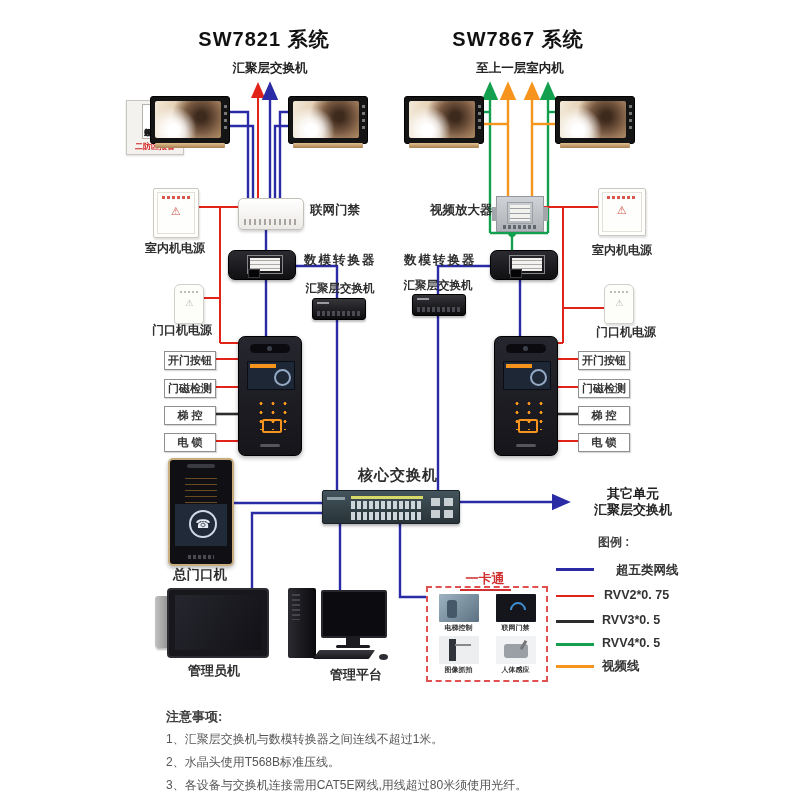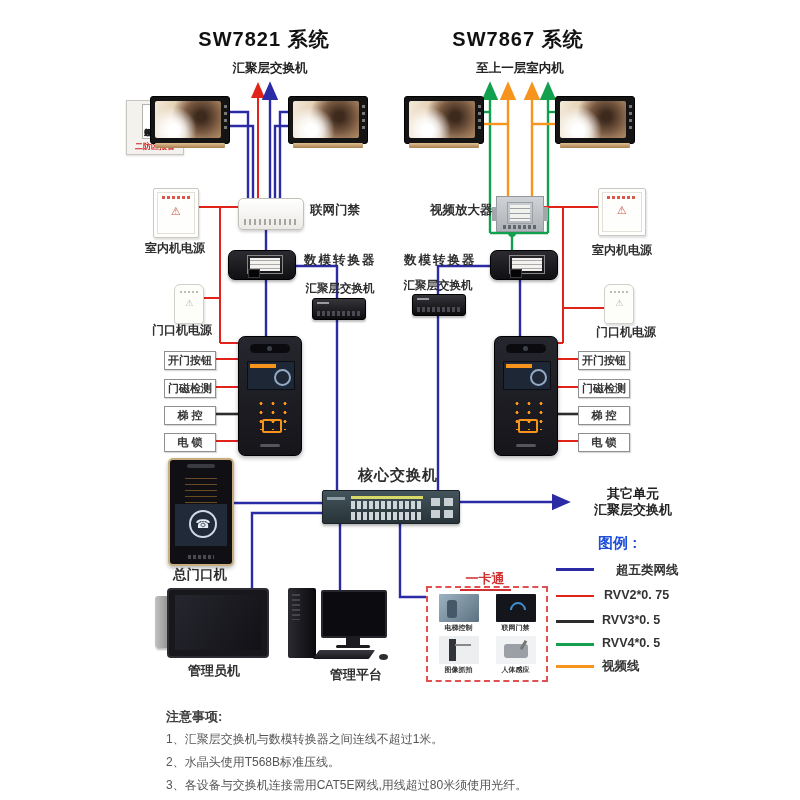--- a/index.html
+++ b/index.html
@@ -128,21 +128,21 @@
   .oc1 i{position:absolute;left:8px;top:6px;width:10px;height:18px;background:#45586a;border-radius:3px;}
   .oc2{background:#14161b;}
   .oc2 i{position:absolute;left:14px;top:8px;width:12px;height:12px;border:2px solid #3f8fd0;border-radius:50%;border-bottom-color:transparent;border-left-color:transparent;transform:rotate(-45deg);}
   .oc3{background:#eceef0;}
   .oc3 i{position:absolute;left:10px;top:3px;width:7px;height:22px;background:#30343a;}
   .oc3 b{position:absolute;left:16px;top:8px;width:16px;height:2px;background:#888;}
   .oc4{background:#f1f2f4;}
   .oc4 i{position:absolute;left:8px;top:8px;width:24px;height:14px;background:#9aa0a6;border-radius:3px;}
   .oc4 b{position:absolute;left:26px;top:4px;width:3px;height:10px;background:#777;transform:rotate(30deg);}
   
-  .lg-title{font-size:15px;color:#1d4ed8;padding-left:42px;}
+  .lg-title{font-size:12px;color:#404040;padding-left:42px;}
   .lg-line{position:absolute;width:38px;height:3px;z-index:3;}
   .lg-line.thin{height:2px;}
   .lg-lbl{font-size:12.5px;color:#333;white-space:nowrap;}
   
   .nt-title{font-size:13px;color:#3f3f3f;}
   .nt-item{position:absolute;font-size:12px;color:#555;font-weight:normal;white-space:nowrap;z-index:3;}
   .other-unit{font-size:13px;color:#222;line-height:16px;}
 </style>
 </head>
 <body>

